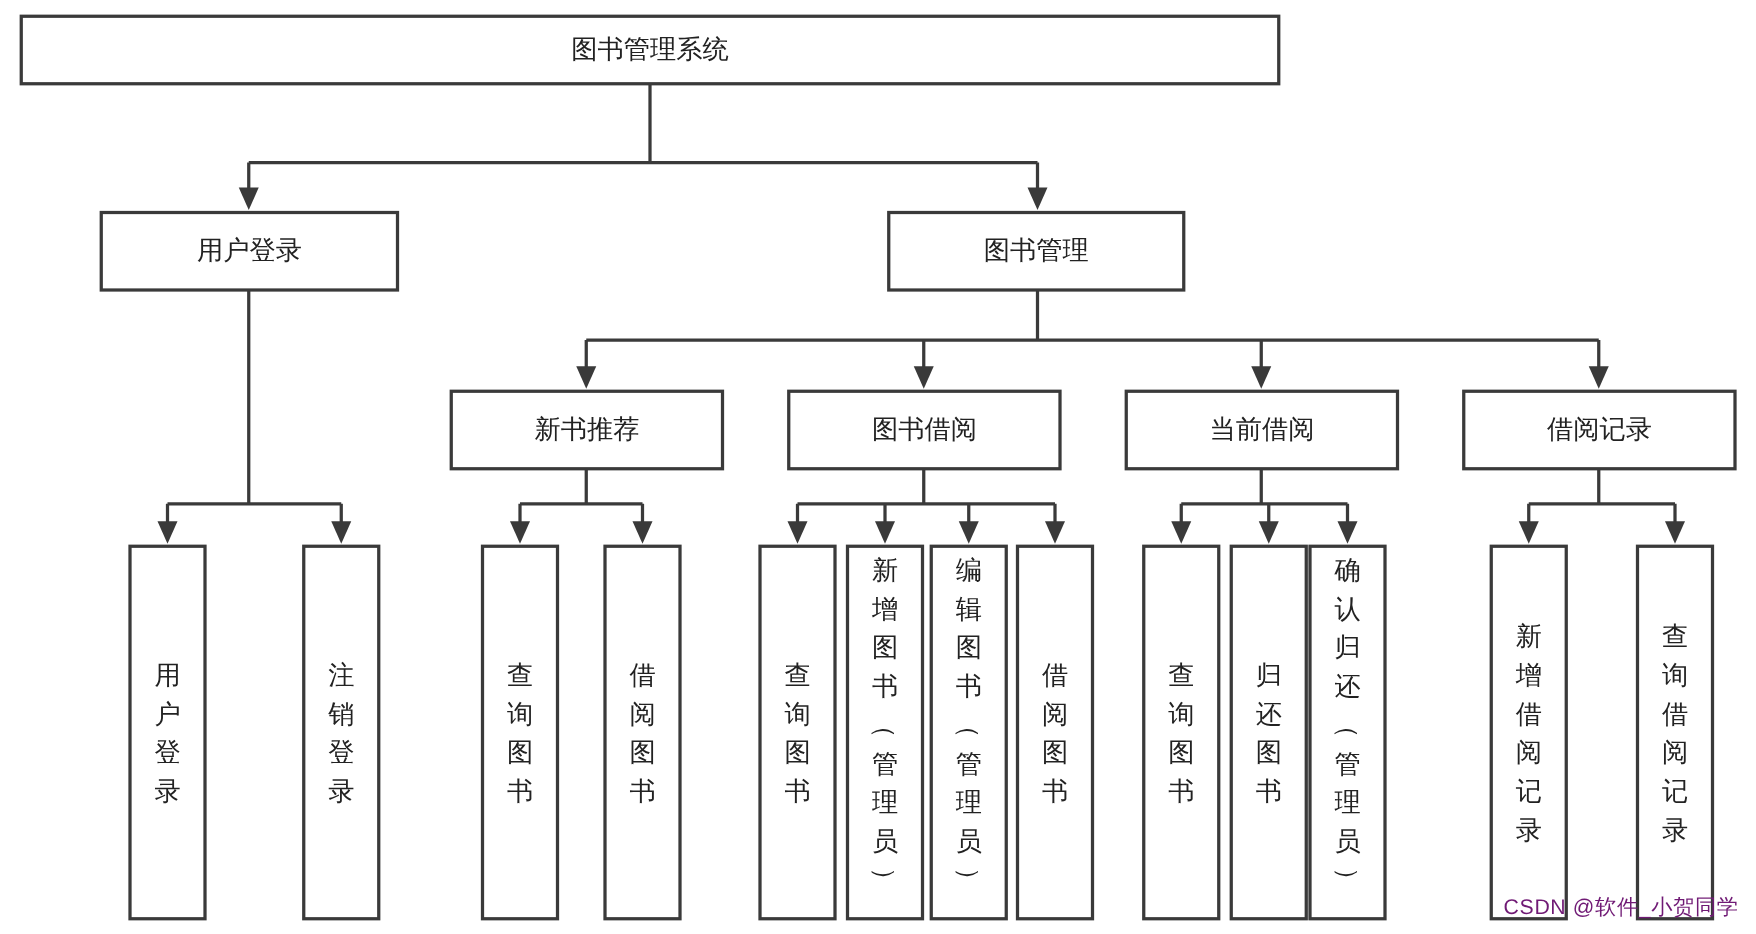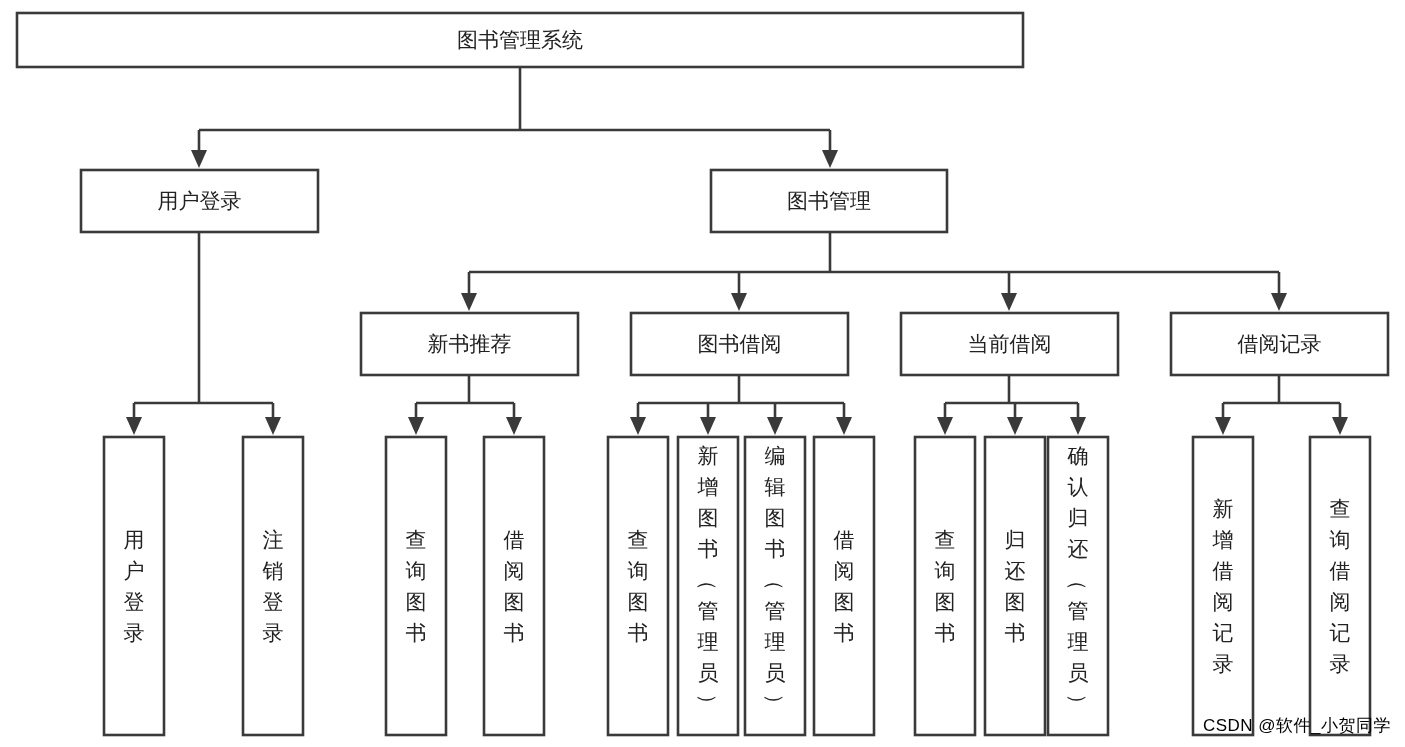--- a/index.html
+++ b/index.html
@@ -49,21 +49,21 @@
     font-size: 21px;
     fill: #222222;
     text-anchor: middle;
   }
   .watermark {
     position: absolute;
     right: 14px;
     bottom: 10px;
     font-family: "Liberation Sans", "DejaVu Sans", sans-serif;
     font-size: 17px;
-    color: #000000;
+    color: #701a75;
     white-space: nowrap;
     letter-spacing: 0.5px;
     pointer-events: none;
   }
 </style>
 </head>
 <body>
 
 <svg id="diagram" viewBox="0 0 1405 747" xmlns="http://www.w3.org/2000/svg">
 

